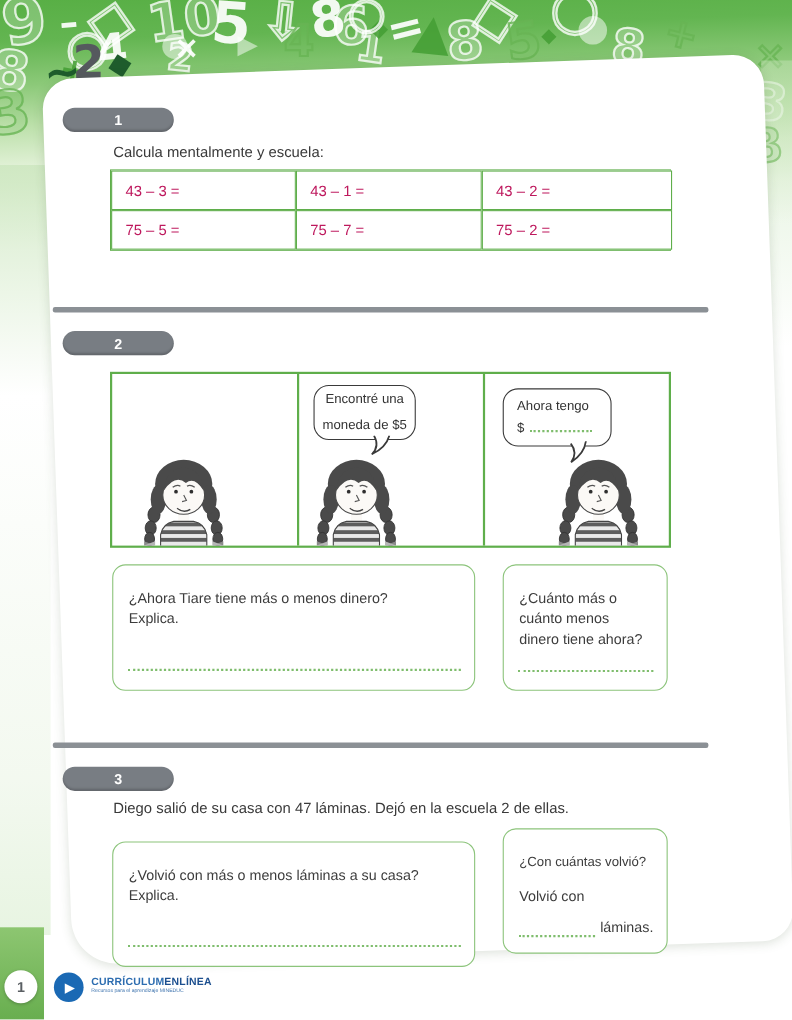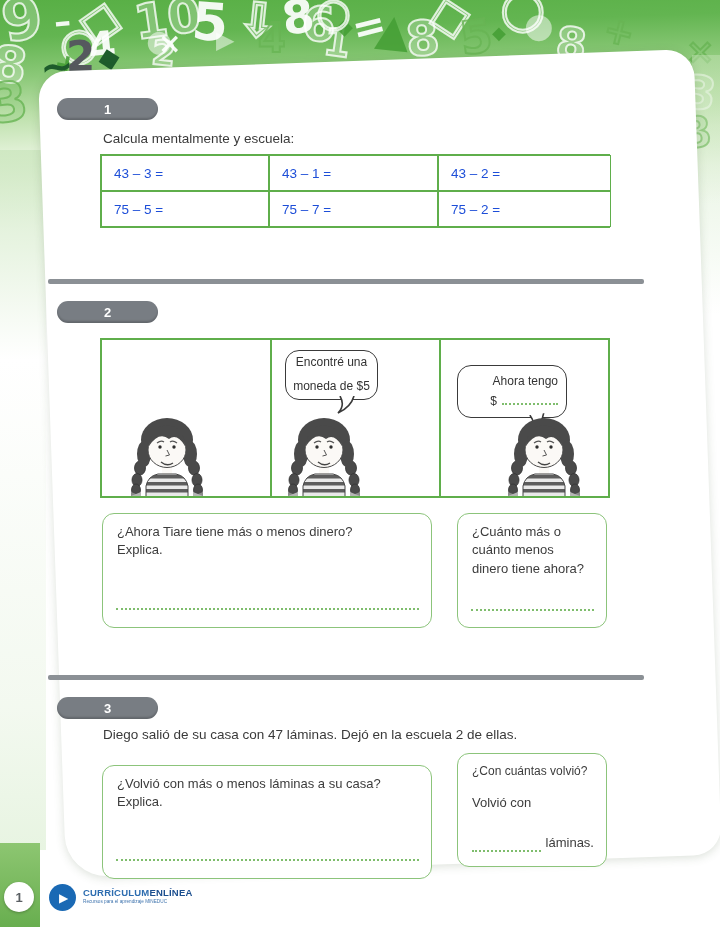--- a/index.html
+++ b/index.html
@@ -38,42 +38,42 @@
   .badge{width:101px;height:22px;border-radius:12px;background:#787d83;
     box-shadow:inset 0 -2px 2px rgba(0,0,0,.18);
     display:flex;align-items:center;justify-content:center;
     color:#fff;font-weight:bold;font-size:13px;}
 
   .instruction{font-size:13.5px;}
 
   .ctable{display:grid;grid-template-columns:168px 169px 173px;grid-auto-rows:36px;
     border:1.5px solid #5fae4b;width:510px;box-sizing:border-box;background:#fff;}
   .tcell{border:1px solid #5fae4b;box-sizing:border-box;display:flex;align-items:center;
-    padding-left:12px;font-size:13.5px;color:#1d4ed8;background:#fff;}
+    padding-left:12px;font-size:13.5px;color:#be185d;background:#fff;}
 
   .divider{height:5px;background:#8b9095;border-radius:2px;}
 
   
   .comic{display:grid;grid-template-columns:168px 169px 173px;width:510px;height:160px;
     border:2px solid #5fae4b;box-sizing:border-box;background:#fff;}
   .panel{position:relative;overflow:hidden;border-left:2px solid #5fae4b;}
   .panel:first-child{border-left:none;}
   .bubble{position:absolute;background:#fff;border:1.6px solid #3a3a3a;border-radius:14px;
     box-sizing:border-box;display:flex;flex-direction:column;justify-content:center;
     font-size:12px;color:#333;line-height:1.3;padding:4px 8px;}
   .bubble .bl{white-space:nowrap;}
   .bubble.center{align-items:center;text-align:center;justify-content:space-between;}
   .tail{position:absolute;bottom:-15px;}
   .tail path{fill:#fff;stroke:#3a3a3a;stroke-width:1.6;}
   .bubble-dots{display:inline-block;width:56px;height:9px;border-bottom:2px dotted #7fbd6d;margin-left:5px;}
   .girl{position:absolute;}
 
   
   .qbox{position:absolute;border:1.6px solid #8cc47b;border-radius:12px;background:#fff;
-    box-sizing:border-box;padding:9px 14px;font-size:13px;line-height:1.42;color:#3c3c3c;}
+    box-sizing:border-box;padding:21px 14px;font-size:13px;line-height:1.42;color:#3c3c3c;}
   .dotline{position:absolute;left:13px;right:12px;bottom:17px;border-bottom:2px dotted #7fbd6d;}
   .fillrow{position:absolute;left:14px;right:12px;bottom:14px;display:flex;align-items:flex-end;gap:5px;font-size:13px;}
   .fillrow .dots{flex:1;border-bottom:2px dotted #7fbd6d;height:10px;}
   .q3b-prefix{margin-top:14px;}
 
   
   .bottom-strip{position:absolute;left:0;top:843px;width:40px;height:84px;z-index:2;
     background:linear-gradient(180deg,#8dc671 0%,#68ae4f 100%);}
   .page-circle{position:absolute;left:4px;top:882px;width:30px;height:30px;border-radius:50%;
     background:#fff;box-shadow:0 1px 3px rgba(0,0,0,.25);display:flex;align-items:center;justify-content:center;
@@ -223,21 +223,21 @@
           <path d="M33 31 q4 -3 7 -1" stroke="#555" stroke-width="1.2" fill="none"></path>
           <path d="M53 31 q-4 -3 -7 -1" stroke="#555" stroke-width="1.2" fill="none"></path>
           <circle cx="36" cy="35" r="1.7" fill="#2f2f2f"></circle>
             <circle cx="50" cy="35" r="1.7" fill="#2f2f2f"></circle>
           <path d="M43 38 l2.5 5 l-4 1" stroke="#555" stroke-width="1" fill="none"></path>
           <path d="M37 50 q6 5 12 1" stroke="#444" stroke-width="1.3" fill="none"></path>
         </svg>
       </div>
 
       <div class="panel">
-        <div class="bubble" style="left:16px;top:25px;width:110px;height:53px;padding-left:12px;text-align:right;">
+        <div class="bubble" style="left:16px;top:13px;width:99px;height:53px;padding-left:12px;">
           <div class="bl">Ahora tengo</div>
           <div class="bl" style="margin-top:4px;">
             <span>$</span><span class="bubble-dots"></span>
           </div>
           <svg class="tail" style="right:18px;transform:rotate(-8deg);" width="20" height="18" viewBox="0 0 20 18">
               <path d="M3 0 C7 7 6 12 1 17 C10 13 15 7 17 0"></path>
             </svg>
         </div>
         <svg class="girl" style="left:60px;top:72px;" width="86" height="88" viewBox="0 0 86 88">
           <ellipse cx="16" cy="56" rx="5.5" ry="7" fill="#4a4a4a" stroke="#333" stroke-width=".8"></ellipse>

